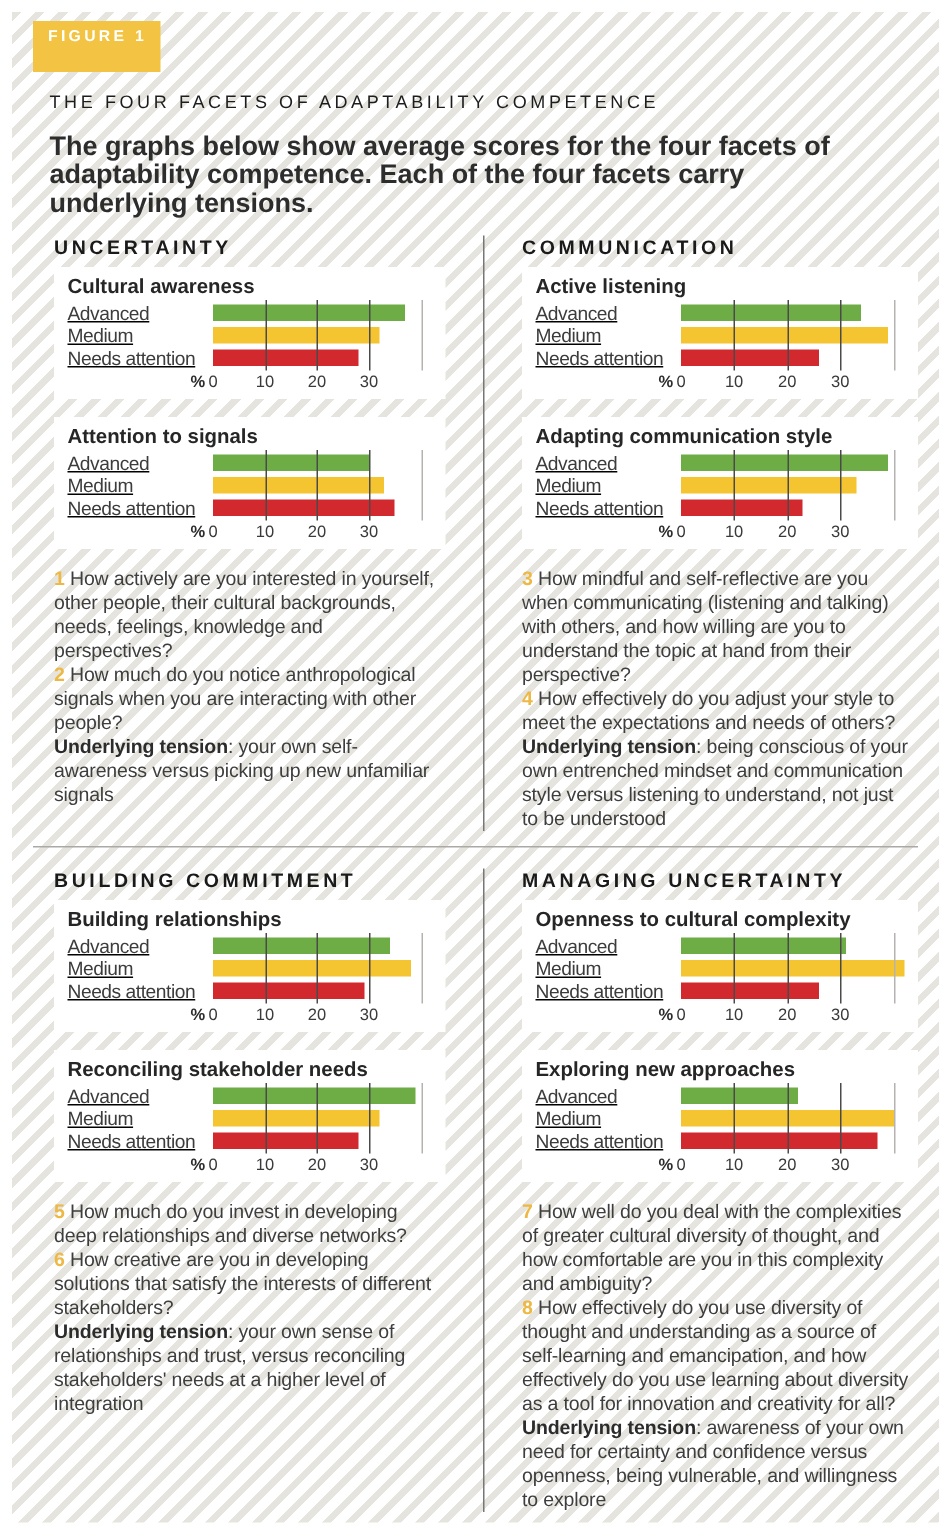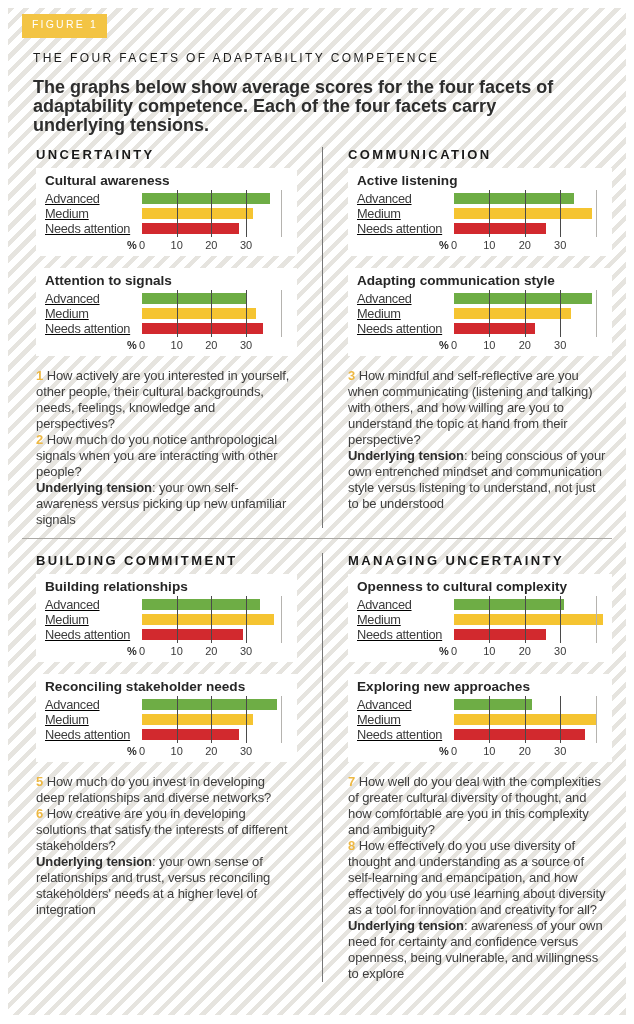--- a/index.html
+++ b/index.html
@@ -6,22 +6,22 @@
   html,body { background:#ffffff; }
   body { width:634px; height:1024px; font-family:"Liberation Sans","DejaVu Sans",sans-serif; }
   .page { position:relative; width:634px; height:1024px; background:#fff; overflow:hidden; }
   .stripes {
     position:absolute; left:8px; top:8px; right:8px; bottom:9px;
     background:repeating-linear-gradient(135deg,#e6e4df 0px,#e6e4df 4.5px,#ffffff 4.5px,#ffffff 11px);
     padding:6px 14px 0 14px; overflow:hidden;
   }
   .badge {
     display:inline-block; background:#f3c444; color:#ffffff;
-    font-size:10.5px; font-weight:normal; letter-spacing:2.2px;
-    padding:4px 9px 8px 10px;
+    font-size:10.5px; font-weight:bold; letter-spacing:2.2px;
+    padding:4px 9px 18px 10px;
   }
   .title {
     margin:13px 0 0 11px; font-size:12px; font-weight:normal; color:#1d1d1d;
     letter-spacing:2.4px; white-space:nowrap;
   }
   .subtitle {
     margin:13px 0 0 11px; max-width:552px; font-size:18px; font-weight:bold;
     color:#2d2d2d; line-height:19px;
   }
   #halves { margin-top:12px; }
@@ -211,20 +211,21 @@
               <div class="axis">
                 <span class="pct">%</span>
                 <span class="tick t0">0</span>
                 <span class="tick t10">10</span>
                 <span class="tick t20">20</span>
                 <span class="tick t30">30</span>
               </div>
             </div>
             <div class="questions">
               <p class="q"><span class="qnum">3</span> How mindful and self-reflective are you when communicating (listening and talking) with others, and how willing are you to understand the topic at hand from their perspective?</p>
+              <p class="q"><span class="qnum">4</span> How effectively do you adjust your style to meet the expectations and needs of others?</p>
               <p class="q"><strong class="tension-label">Underlying tension</strong>: being conscious of your own entrenched mindset and communication style versus listening to understand, not just to be understood</p>
             </div>
           </section>
         </div>
         <div class="half half-bottom">
           <section class="quadrant">
             <h2 class="qheader">BUILDING COMMITMENT</h2>
             <div class="panel">
               <div class="panel-title">Building relationships</div>
               <div class="plotarea">

